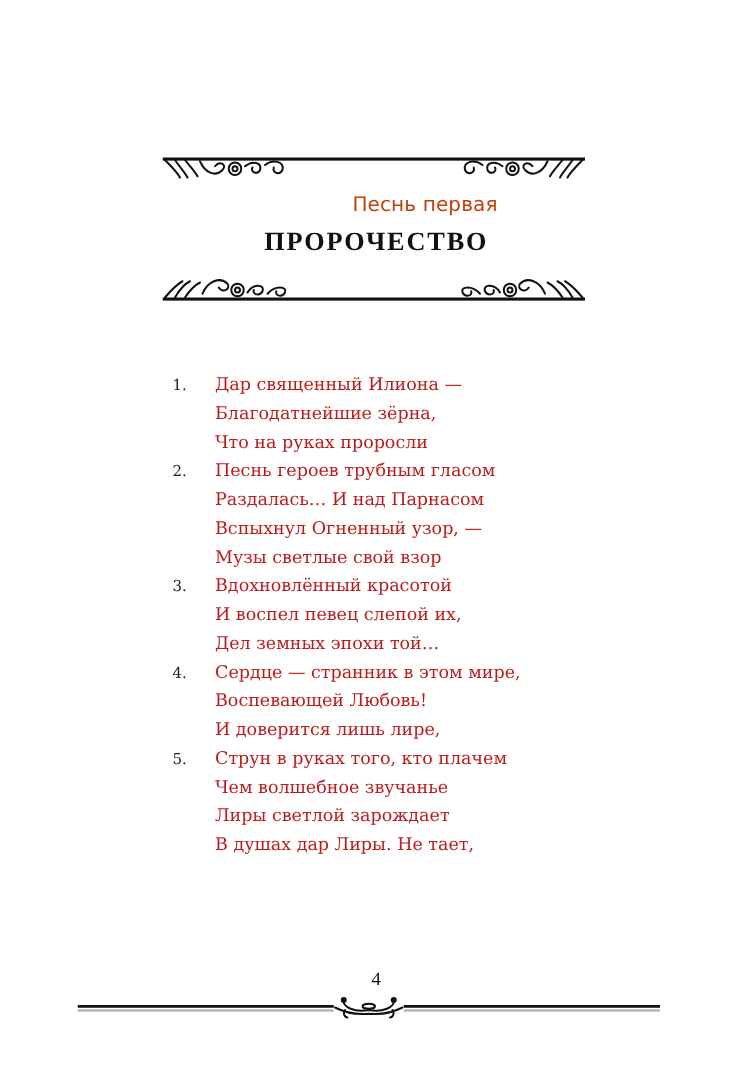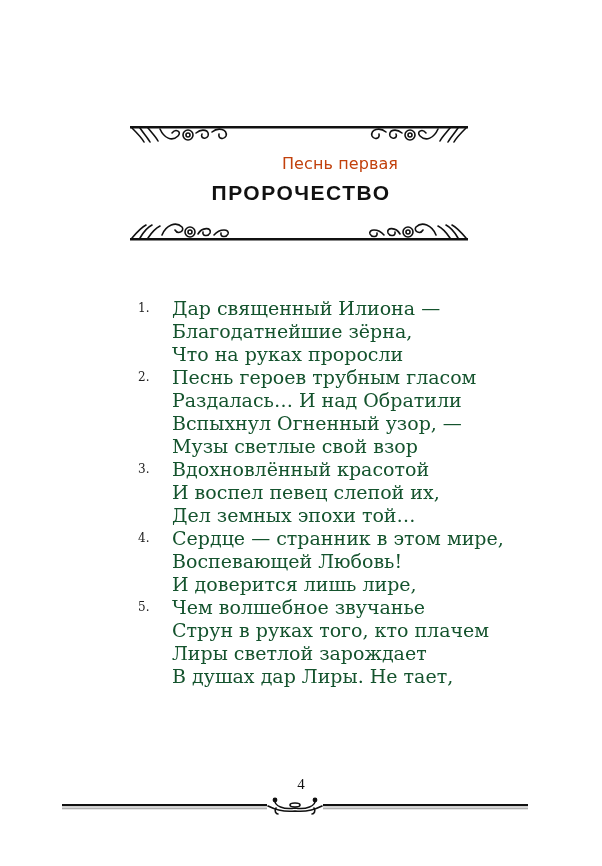--- a/index.html
+++ b/index.html
@@ -11,33 +11,33 @@
   .orn-top { top:124px; }
   .orn-bottom { top:213px; }
   .orn svg { width:100%; height:100%; display:block; }
 
   .subtitle {
     position:absolute; left:0; width:602px; top:154px; text-align:center;
     font-family:"DejaVu Sans", sans-serif; font-size:16px; color:#c2410c; letter-spacing:0.1px;margin-left:39px;
   }
   .title {
     position:absolute; left:0; width:602px; top:181px; text-align:center;
-    font-family:Liberation Sans, sans-serif; font-weight:bold; font-size:21px; letter-spacing:1.5px; color:#111;
+    font-family:Liberation Serif, serif; font-weight:bold; font-size:21px; letter-spacing:1.5px; color:#111;
   }
 
   
   .poem { position:absolute; left:136px; top:297px; width:340px; }
   .stanza { position:relative; }
   .num {
     position:absolute; left:2px; top:0;
     font-family:"DejaVu Serif", serif; font-size:12px; line-height:23px; color:#222;
   }
   .line {
     display:block; padding-left:36px;
-    font-family:"DejaVu Serif", serif; font-size:19px; line-height:23px; color:#14532d; white-space:nowrap;
+    font-family:"DejaVu Serif", serif; font-size:14px; line-height:23px; color:#b91c1c; white-space:nowrap;
   }
 
   
   .page-number {
     position:absolute; left:0; width:602px; top:776px; text-align:center;
     font-family:"Liberation Serif", serif; font-size:15px; color:#111;
   }
   .footer-rule { position:absolute; left:62px; width:466px; top:796px; height:20px; }
   .footer-rule svg { width:100%; height:100%; display:block; }
 </style>
@@ -98,40 +98,40 @@
   <div class="poem">
     <div class="stanza">
       <span class="num">1.</span>
       <span class="line">Дар священный Илиона —</span>
       <span class="line">Благодатнейшие зёрна,</span>
       <span class="line">Что на руках проросли</span>
     </div>
     <div class="stanza">
       <span class="num">2.</span>
       <span class="line">Песнь героев трубным гласом</span>
-      <span class="line">Раздалась… И над Обратили</span>
+      <span class="line">Раздалась… И над Парнасом</span>
       <span class="line">Вспыхнул Огненный узор, —</span>
       <span class="line">Музы светлые свой взор</span>
     </div>
     <div class="stanza">
       <span class="num">3.</span>
       <span class="line">Вдохновлённый красотой</span>
       <span class="line">И воспел певец слепой их,</span>
       <span class="line">Дел земных эпохи той…</span>
     </div>
     <div class="stanza">
       <span class="num">4.</span>
       <span class="line">Сердце — странник в этом мире,</span>
       <span class="line">Воспевающей Любовь!</span>
       <span class="line">И доверится лишь лире,</span>
     </div>
     <div class="stanza">
       <span class="num">5.</span>
+      <span class="line">Струн в руках того, кто плачем</span>
       <span class="line">Чем волшебное звучанье</span>
-      <span class="line">Струн в руках того, кто плачем</span>
       <span class="line">Лиры светлой зарождает</span>
       <span class="line">В душах дар Лиры. Не тает,</span>
     </div>
   </div>
 
   <div class="page-number">4</div>
   <div class="footer-rule">
     <svg viewBox="0 0 466 20" preserveAspectRatio="none">
       <rect x="0" y="8" width="466" height="2.2" fill="#111"></rect>
       <rect x="0" y="11.5" width="466" height="1.8" fill="#b0b0b0"></rect>

